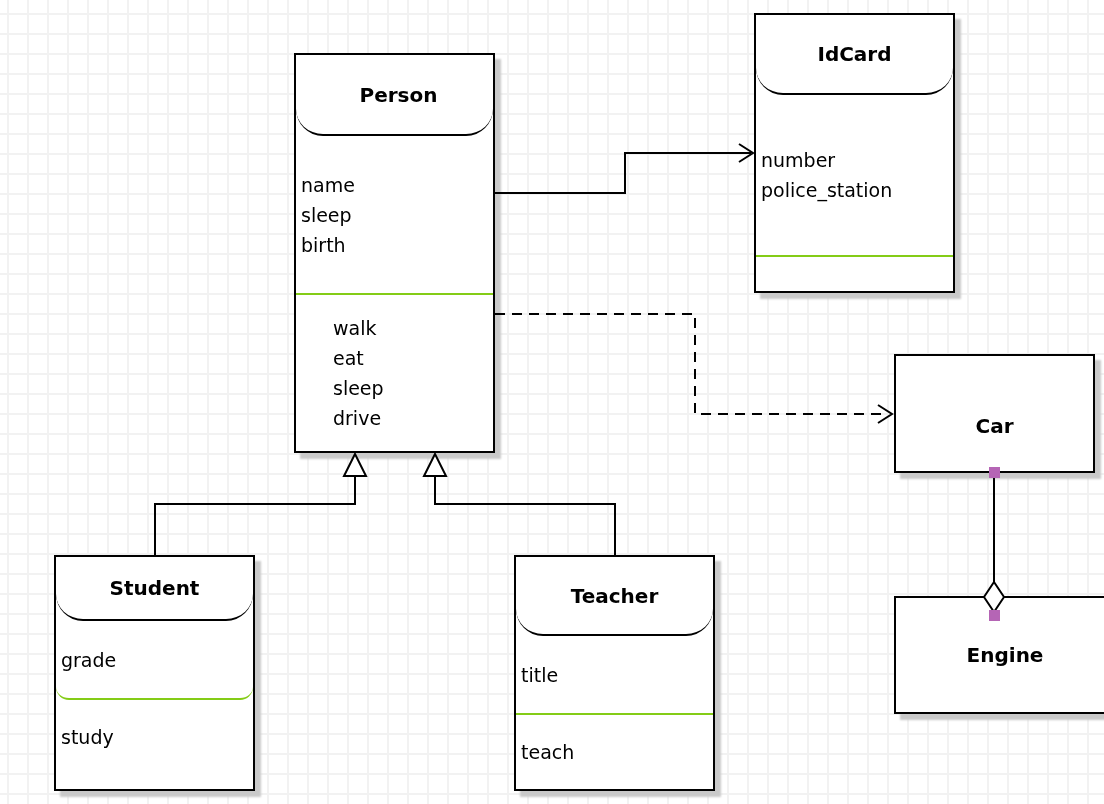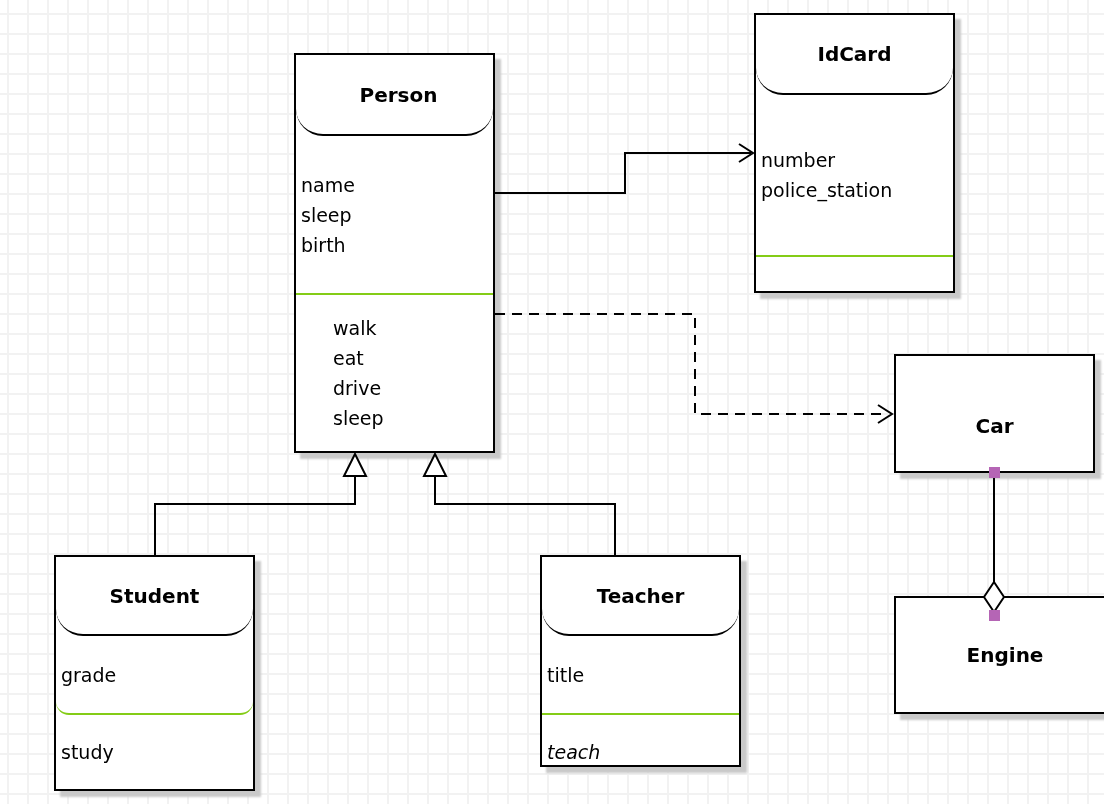--- a/index.html
+++ b/index.html
@@ -49,22 +49,22 @@
   <div class="uml-box" style="left:294px;top:53px;width:201px;height:400px;">
     <div class="uml-title divided" style="height:81px;padding-left:8px;">Person</div>
     <div class="uml-sec divided" style="height:159px;">
       <div>name</div>
       <div>sleep</div>
       <div>birth</div>
     </div>
     <div class="uml-sec" style="height:156px;margin-left:32px;">
       <div>walk</div>
       <div>eat</div>
+      <div>sleep</div>
       <div>drive</div>
-      <div>sleep</div>
     </div>
   </div>
 
   <div class="uml-box" style="left:754px;top:13px;width:201px;height:280px;">
     <div class="uml-title divided" style="height:80px;">IdCard</div>
     <div class="uml-sec divided" style="height:162px;">
       <div>number</div>
       <div>police_station</div>
     </div>
     <div class="uml-sec" style="height:34px;"></div>
@@ -72,35 +72,35 @@
 
   <div class="uml-box" style="left:894px;top:354px;width:201px;height:119px;">
     <div class="uml-title" style="height:140px;border-radius:8px;">Car</div>
   </div>
 
   <div class="uml-box" style="left:894px;top:596px;width:222px;height:118px;">
     <div class="uml-title" style="height:114px;">Engine</div>
   </div>
 
   <div class="uml-box" style="left:54px;top:555px;width:201px;height:236px;">
-    <div class="uml-title divided" style="height:79px;text-align:center;">Student</div>
+    <div class="uml-title divided" style="height:64px;text-align:center;">Student</div>
     <div class="uml-sec divided" style="height:79px;border-radius:13px;">
       <div>grade</div>
     </div>
     <div class="uml-sec" style="height:74px;">
       <div>study</div>
     </div>
   </div>
 
-  <div class="uml-box" style="left:540px;top:555px;width:201px;height:212px;">
+  <div class="uml-box" style="left:514px;top:555px;width:201px;height:236px;">
     <div class="uml-title divided" style="height:79px;">Teacher</div>
     <div class="uml-sec divided" style="height:79px;">
       <div>title</div>
     </div>
-    <div class="uml-sec" style="height:74px;font-style:italic;">
+    <div class="uml-sec" style="height:74px;">
       <div>teach</div>
     </div>
   </div>
 
   <svg class="wires" width="1104" height="804" viewBox="0 0 1104 804">
 
     <path d="M495,193 H625 V153 H751" fill="none" stroke="#000" stroke-width="2"></path>
     <path d="M739,144 L753,153 L739,162" fill="none" stroke="#000" stroke-width="2"></path>
 
     <path d="M495,314 H695 V414 H887" fill="none" stroke="#000" stroke-width="2" stroke-dasharray="10 7"></path>

